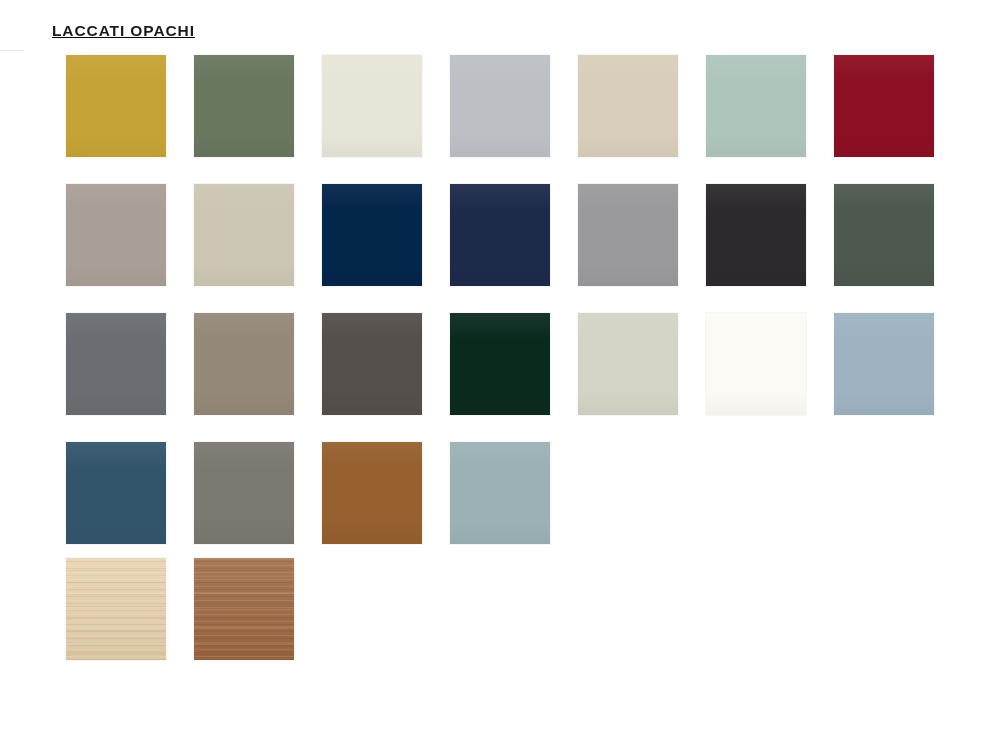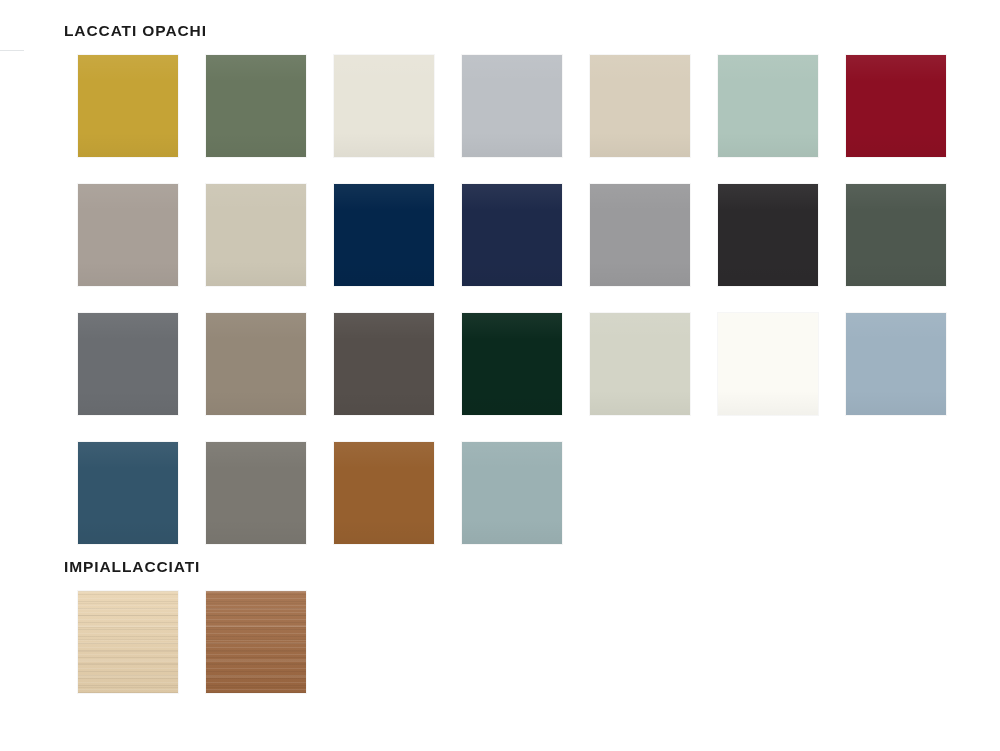--- a/index.html
+++ b/index.html
@@ -28,22 +28,23 @@
     position: absolute;
     left: 0;
     top: 50px;
     width: 24px;
     height: 1px;
     background: #e2e5e7;
   }
 
   .section {
     position: absolute;
-    left: 12px;
+    left: 0;
     width: 960px;
+    text-decoration: underline;
   }
   .section-laccati { top: 22px; }
   .section-impiallacciati { top: 558px; }
 
   .section-title {
     margin: 0 0 16px 52px;
     font-size: 15.5px;
     font-weight: bold;
     letter-spacing: 0.9px;
     color: #1b1b1b;
@@ -148,20 +149,19 @@
         <div class="swatch" title="off-white-ivory" style="background-color: rgb(251, 250, 244);"></div>
         <div class="swatch" title="dusty-blue" style="background-color: rgb(158, 178, 193);"></div>
         <div class="swatch" title="petrol-blue" style="background-color: rgb(51, 85, 107);"></div>
         <div class="swatch" title="warm-gray" style="background-color: rgb(123, 120, 113);"></div>
         <div class="swatch" title="rust-terracotta" style="background-color: rgb(150, 96, 47);"></div>
         <div class="swatch" title="muted-teal-gray" style="background-color: rgb(155, 177, 179);"></div>
       </div>
   </section>
 
   <section class="section section-impiallacciati">
-    <h2 class="section-title">IMPIALLACCIATI</h2>
     <div class="wood-grid" id="grid-impiallacciati">
         <div class="swatch wood" title="light-oak-veneer" style="background-color: rgb(232, 210, 174);"></div>
         <div class="swatch wood" title="walnut-veneer" style="background-color: rgb(158, 104, 65);"></div>
       </div>
   </section>
 
 </div>
 
 </body></html>

